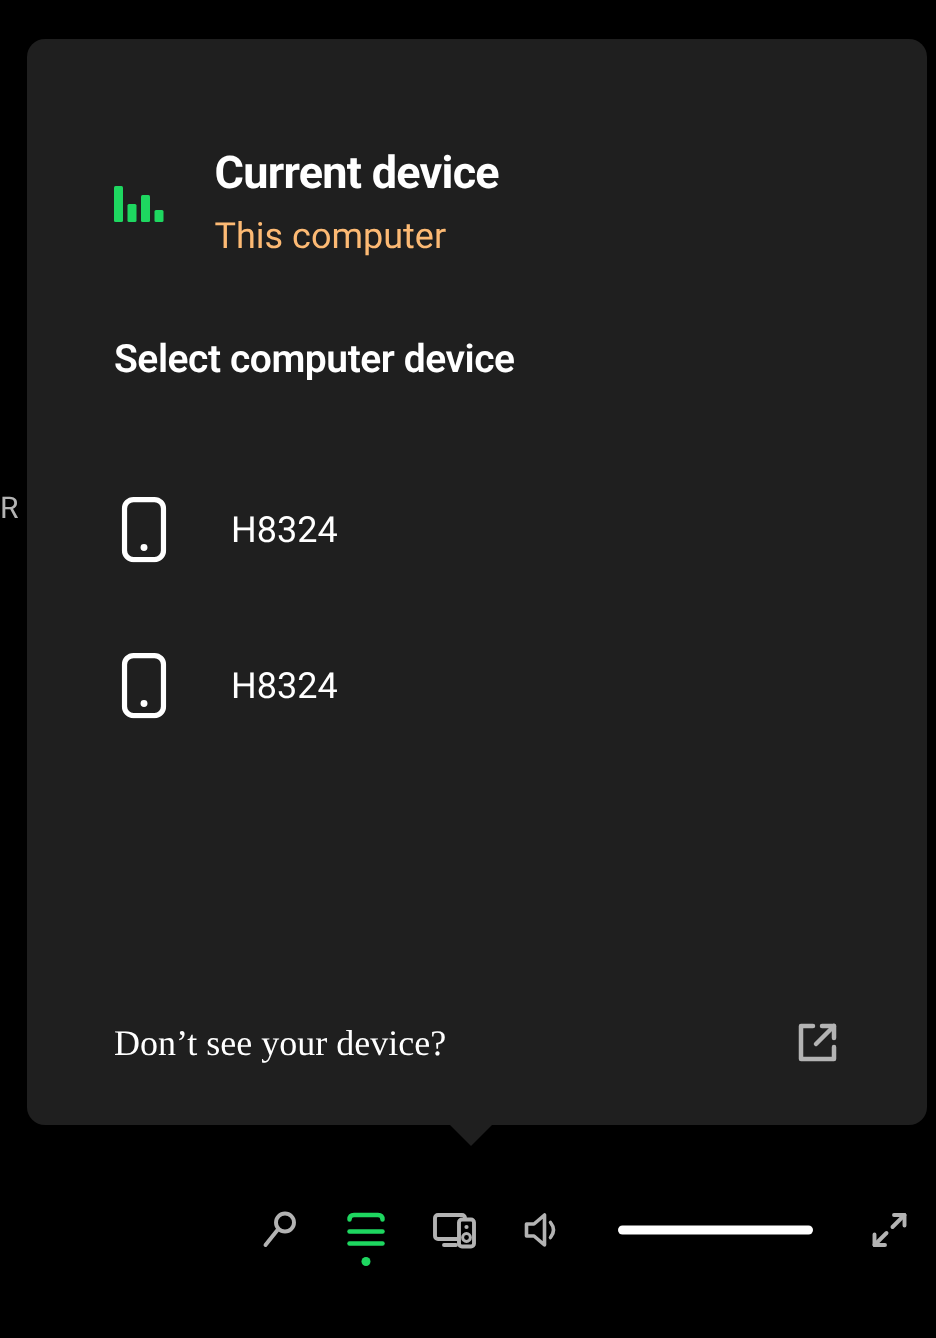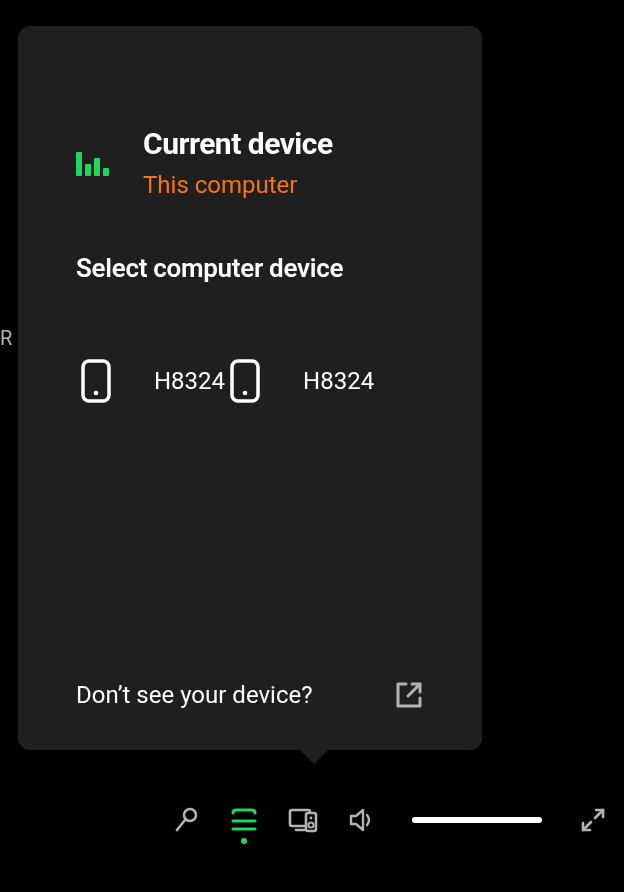--- a/index.html
+++ b/index.html
@@ -16,25 +16,25 @@
     position: absolute;
     left: 0;
     top: 326px;
     color: #b3b3b3;
     font-size: 20px;
   }
   .popup {
     position: absolute;
     left: 18px;
     top: 26px;
-    width: 464px;
+    width: 600px;
     height: 724px;
     background: #1f1f1f;
     border-radius: 12px;
-    padding: 100px 58px 40px 58px;
+    padding: 72px 58px 40px 58px;
     display: flex;
     flex-direction: column;
   }
   .popup::after {
     content: "";
     position: absolute;
     bottom: -14px;
     left: 282px;
     width: 0; height: 0;
     border-left: 14px solid transparent;
@@ -65,31 +65,32 @@
   .current-texts h2 {
     font-size: 30px;
     font-weight: 700;
     color: #fff;
     letter-spacing: -0.5px;
     margin-bottom: 10px;
   }
   .current-texts .sub {
     font-size: 24px;
     font-weight: 400;
-    color: #f97316;
+    color: #fdba74;
   }
   .section-title {
     font-size: 26px;
     font-weight: 600;
     color: #fff;
     margin-bottom: 46px;
     letter-spacing: -0.3px;
   }
   .device-list {
     display: flex;
+    flex-direction: column;
     gap: 0;
   }
   .device-item {
     display: flex;
     align-items: center;
     gap: 42px;
     padding: 30px 0;
     cursor: pointer;
     border-radius: 6px;
   }
@@ -102,24 +103,25 @@
     margin-left: 4px;
   }
   .device-label {
     font-size: 24px;
     font-weight: 400;
     color: #fff;
   }
   .help-row {
     margin-top: auto;
     display: flex;
-    align-items: center;
+    align-items: flex-end;
     justify-content: space-between;
     padding-top: 20px;
     cursor: pointer;
+    font-family: Liberation Serif, serif;
   }
   .help-row .text {
     font-size: 24px;
     color: #fff;
   }
   .bottom-bar {
     position: absolute;
     left: 0;
     right: 0;
     bottom: 48px;

